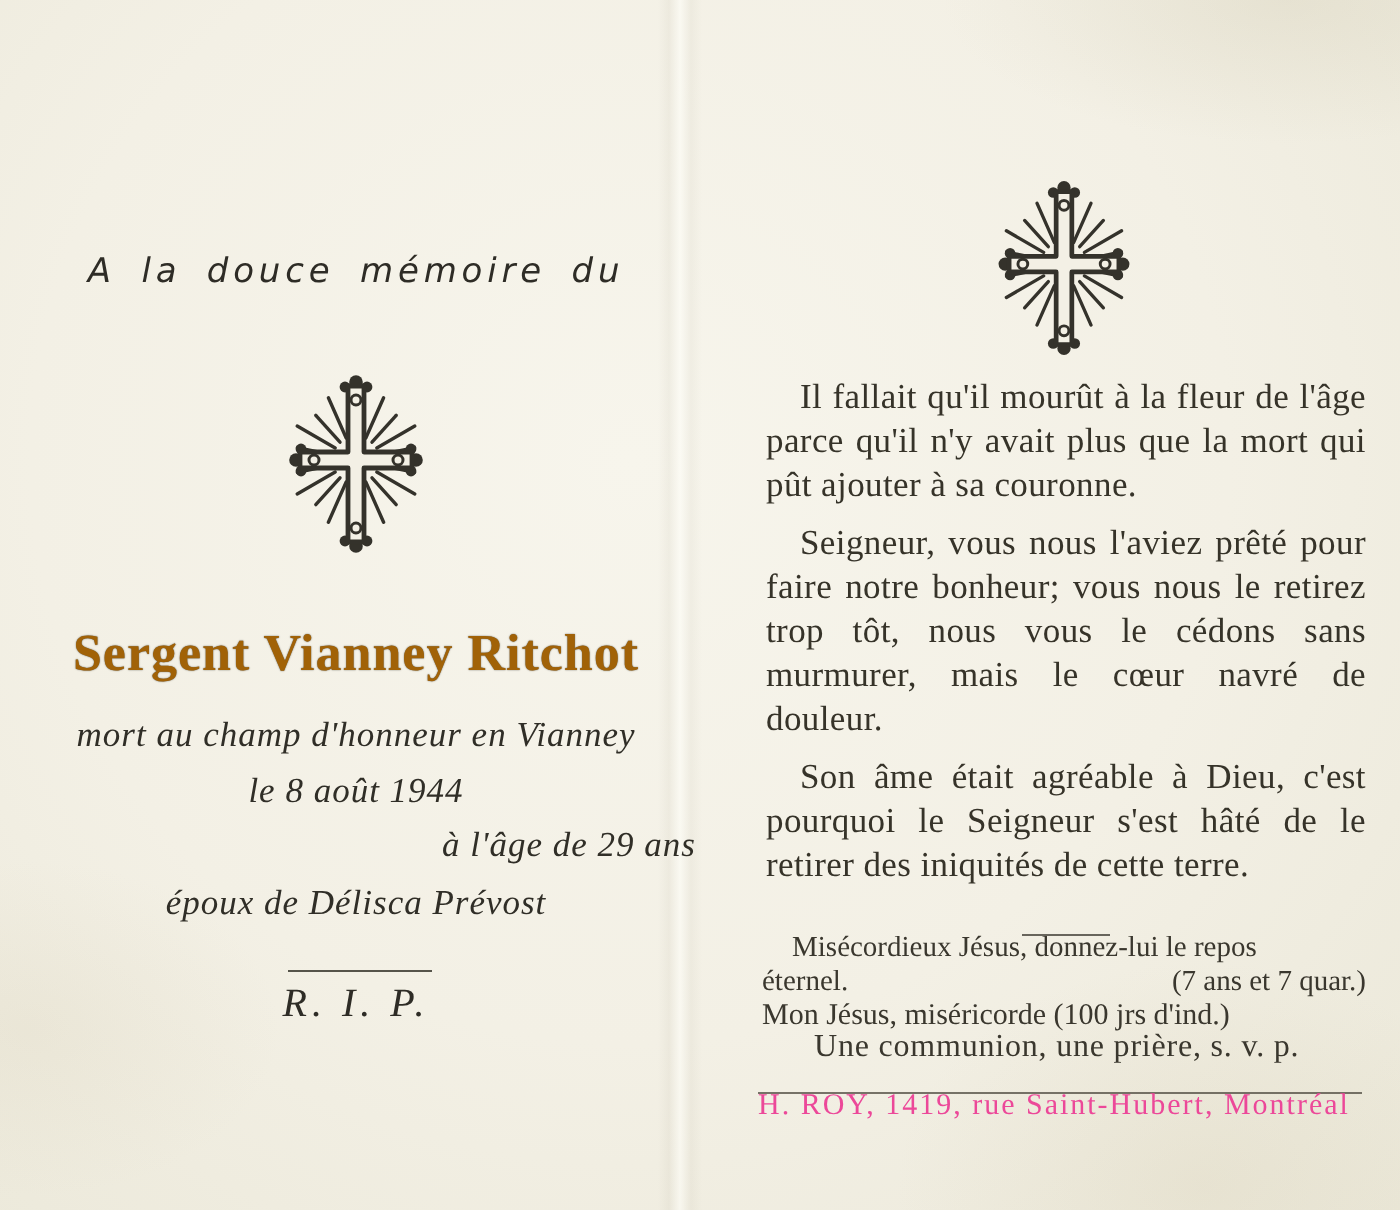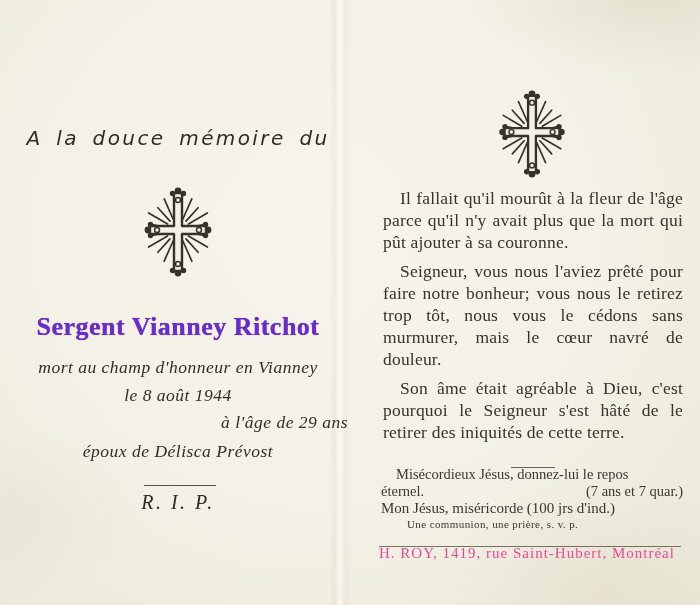--- a/index.html
+++ b/index.html
@@ -18,29 +18,29 @@
     background:linear-gradient(90deg, rgba(120,110,85,0) 0%, rgba(120,110,85,0.06) 25%,
       rgba(255,255,250,0.55) 50%, rgba(120,110,85,0.05) 75%, rgba(120,110,85,0) 100%);
   }
   .panel{position:absolute;top:0;height:605px;}
   .panel-left{left:8px;width:340px;text-align:center;}
   .panel-right{left:345px;width:355px;}
 
   .dedication{
     position:absolute;top:126px;left:0;width:100%;
     font-family:"DejaVu Sans", sans-serif;font-style:italic;
-    font-size:20px;letter-spacing:2.4px;word-spacing:5px;color:#2e2c26;
+    font-size:17px;letter-spacing:2.4px;word-spacing:5px;color:#2e2c26;
   }
   .cross{position:absolute;}
   .cross-left{top:183px;left:50%;margin-left:-41px;}
   .cross-right{top:86px;left:147px;}
 
   .name{
     position:absolute;top:312px;left:0;width:100%;margin:0;
-    font-size:26px;font-weight:bold;letter-spacing:0.5px;color:#6d28d9;
+    font-size:26px;font-weight:bold;letter-spacing:0.5px;color:#a16207;
     text-shadow:0 0 0.7px rgba(44,42,35,0.85);
   }
   .detail{
     position:absolute;left:0;width:100%;
     font-style:italic;font-size:17.5px;letter-spacing:0.5px;color:#302e27;
   }
   .d0{top:357px;} .d1{top:385px;} .d2{top:412px;text-align:right;} .d3{top:441px;}
   .divider-left{
     position:absolute;top:477px;left:50%;margin-left:-34px;width:72px;
     border:none;border-top:1.6px solid #3a382f;opacity:.85;
@@ -59,21 +59,21 @@
     position:absolute;top:459px;left:166px;width:44px;
     border:none;border-top:1.5px solid #45423a;opacity:.8;
   }
   .prayers{
     position:absolute;top:466px;left:36px;width:302px;
     font-size:14.5px;line-height:16.8px;color:#3a372e;
   }
   .prayer-l1{text-indent:15px;}
   .prayer-l2{display:flex;justify-content:space-between;align-items:center;}
   .prayer-l3{font-size:15px;}
-  .prayer-l4{padding-left:26px;font-size:11px;letter-spacing:0.4px;}
+  .prayer-l4{padding-left:26px;font-size:16px;letter-spacing:0.4px;}
   .rule-long{
     position:absolute;top:538px;left:34px;width:302px;
     border:none;border-top:1.6px solid #4c483d;opacity:.75;
   }
   .printer{
     position:absolute;top:545px;left:34px;width:310px;
     font-size:15px;letter-spacing:1px;color:#ec4899;
   }
   svg .ink{stroke:#34322b;}
 </style>

